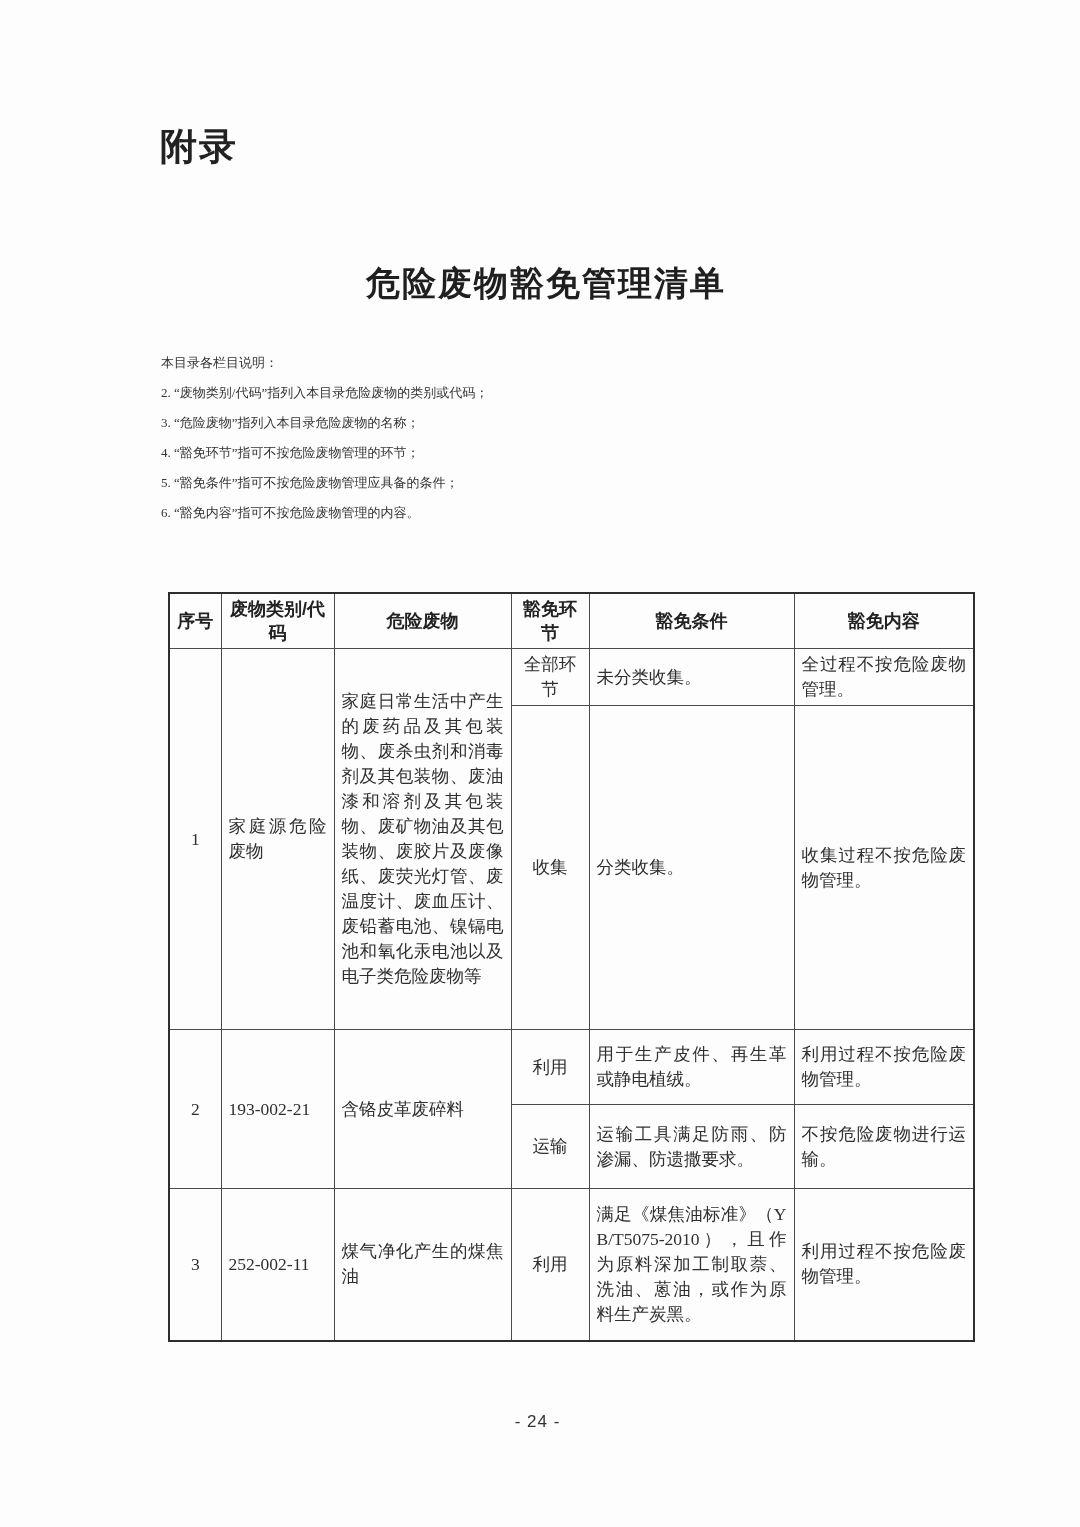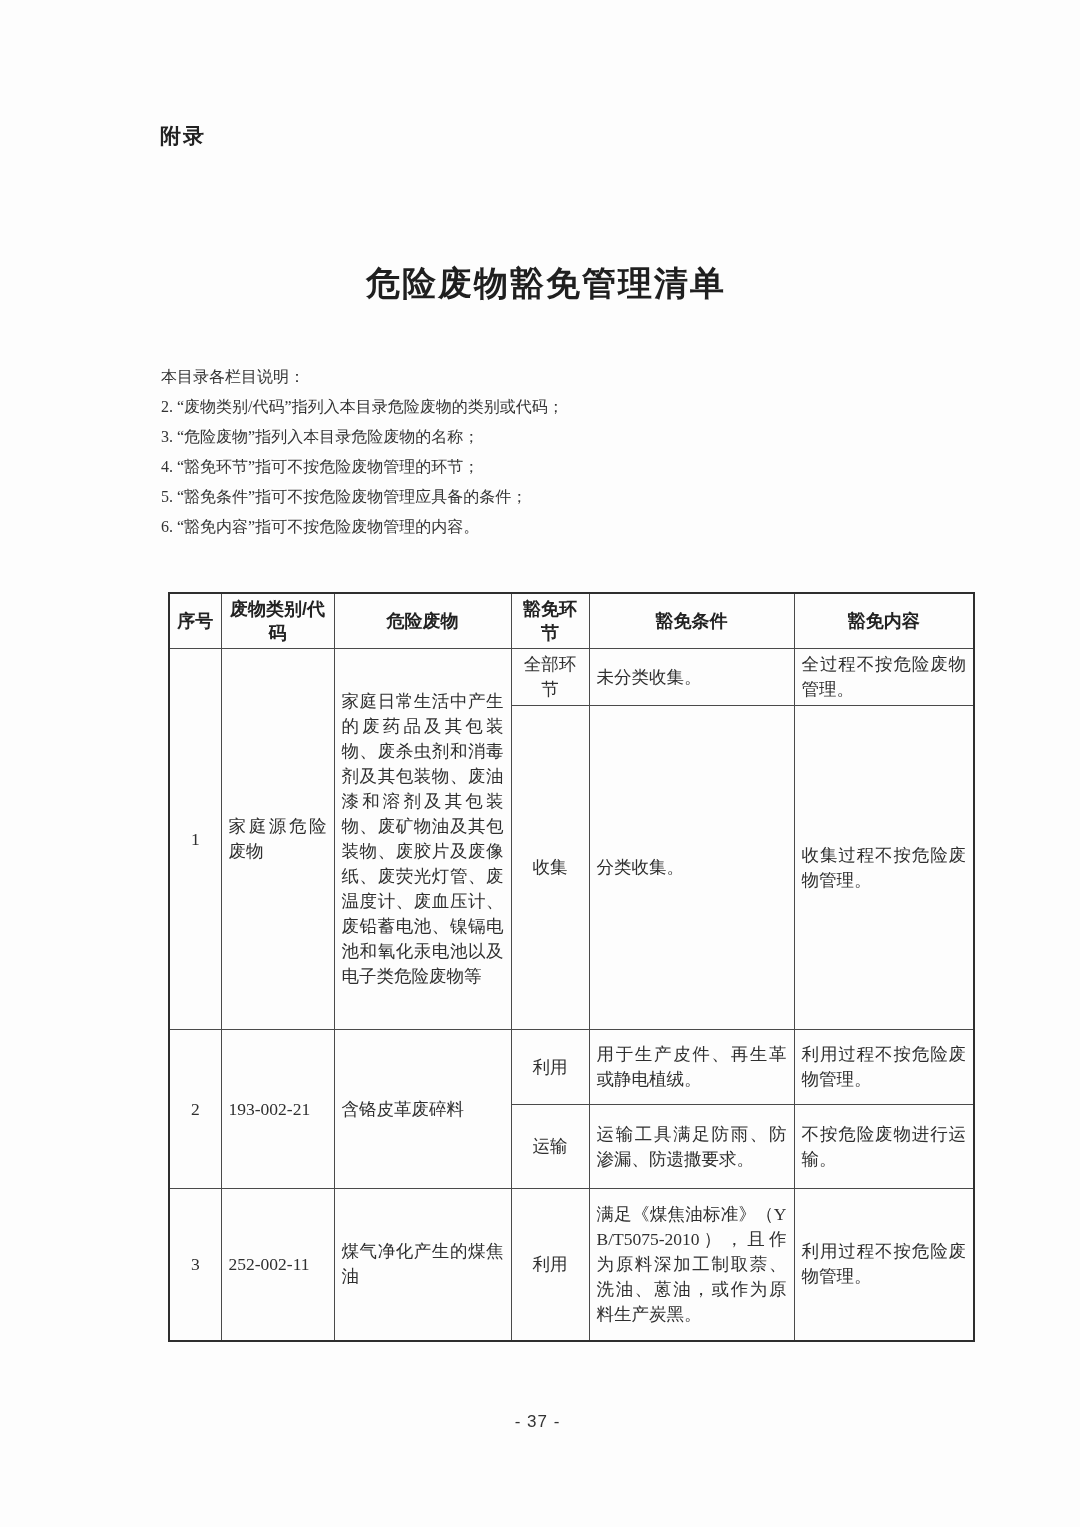--- a/index.html
+++ b/index.html
@@ -13,40 +13,40 @@
     width: 1080px; height: 1527px;
     background: #fdfdfd;
     color: #2b2b2b;
     overflow: hidden;
   }
   .appendix {
     position: absolute;
     left: 160px; top: 122px;
     font-family: "Liberation Sans", "DejaVu Sans", sans-serif;
     font-weight: bold;
-    font-size: 21px;
+    font-size: 37px;
     letter-spacing: 2px;
     color: #222;
   }
   .doc-title {
     position: absolute;
     left: 0; top: 238px;
     width: 1092px;
     text-align: center;
     font-family: "Liberation Sans", "DejaVu Sans", sans-serif;
     font-weight: bold;
     font-size: 34px;
     letter-spacing: 2px;
     color: #1f1f1f;
   }
   .notes {
     position: absolute;
-    left: 161px; top: 362px;
+    left: 161px; top: 348px;
     width: 690px;
-    font-size: 16px;
+    font-size: 13px;
     line-height: 30px;
     color: #333;
   }
   .notes p { margin: 0; }
   .table-wrap {
     position: absolute;
     left: 160px; top: 592px; padding-left: 8px;
   }
   table.exempt {
     border-collapse: collapse;
@@ -169,15 +169,15 @@
           <td class="c-cat">252-002-11</td>
           <td class="c-waste">煤气净化产生的煤焦油</td>
           <td class="c-stage">利用</td>
           <td class="c-cond">满足《煤焦油标准》（YB/T5075-2010），且作为原料深加工制取萘、洗油、蒽油，或作为原料生产炭黑。</td>
           <td class="c-cont">利用过程不按危险废物管理。</td>
         </tr>
       </tbody>
     </table>
   </div>
 
-  <div class="page-number">- 37 -</div>
+  <div class="page-number">- 24 -</div>
 
 </div>
 
 </body></html>

